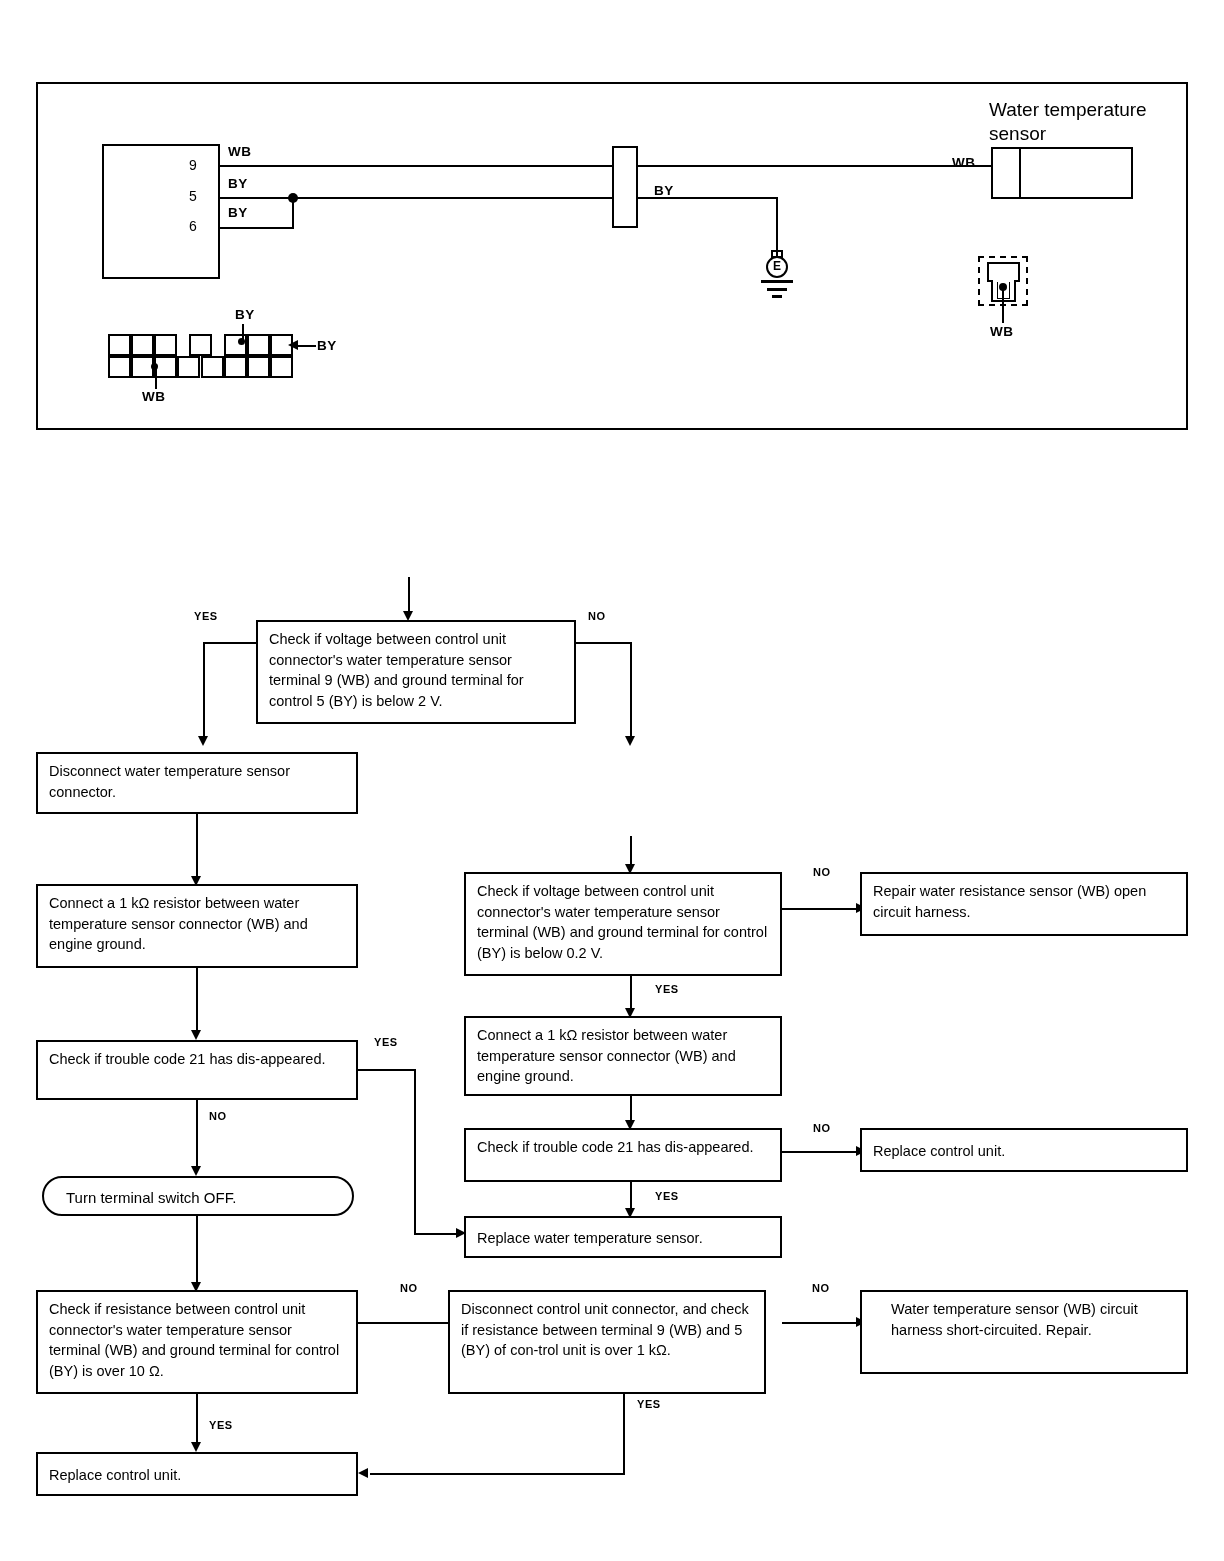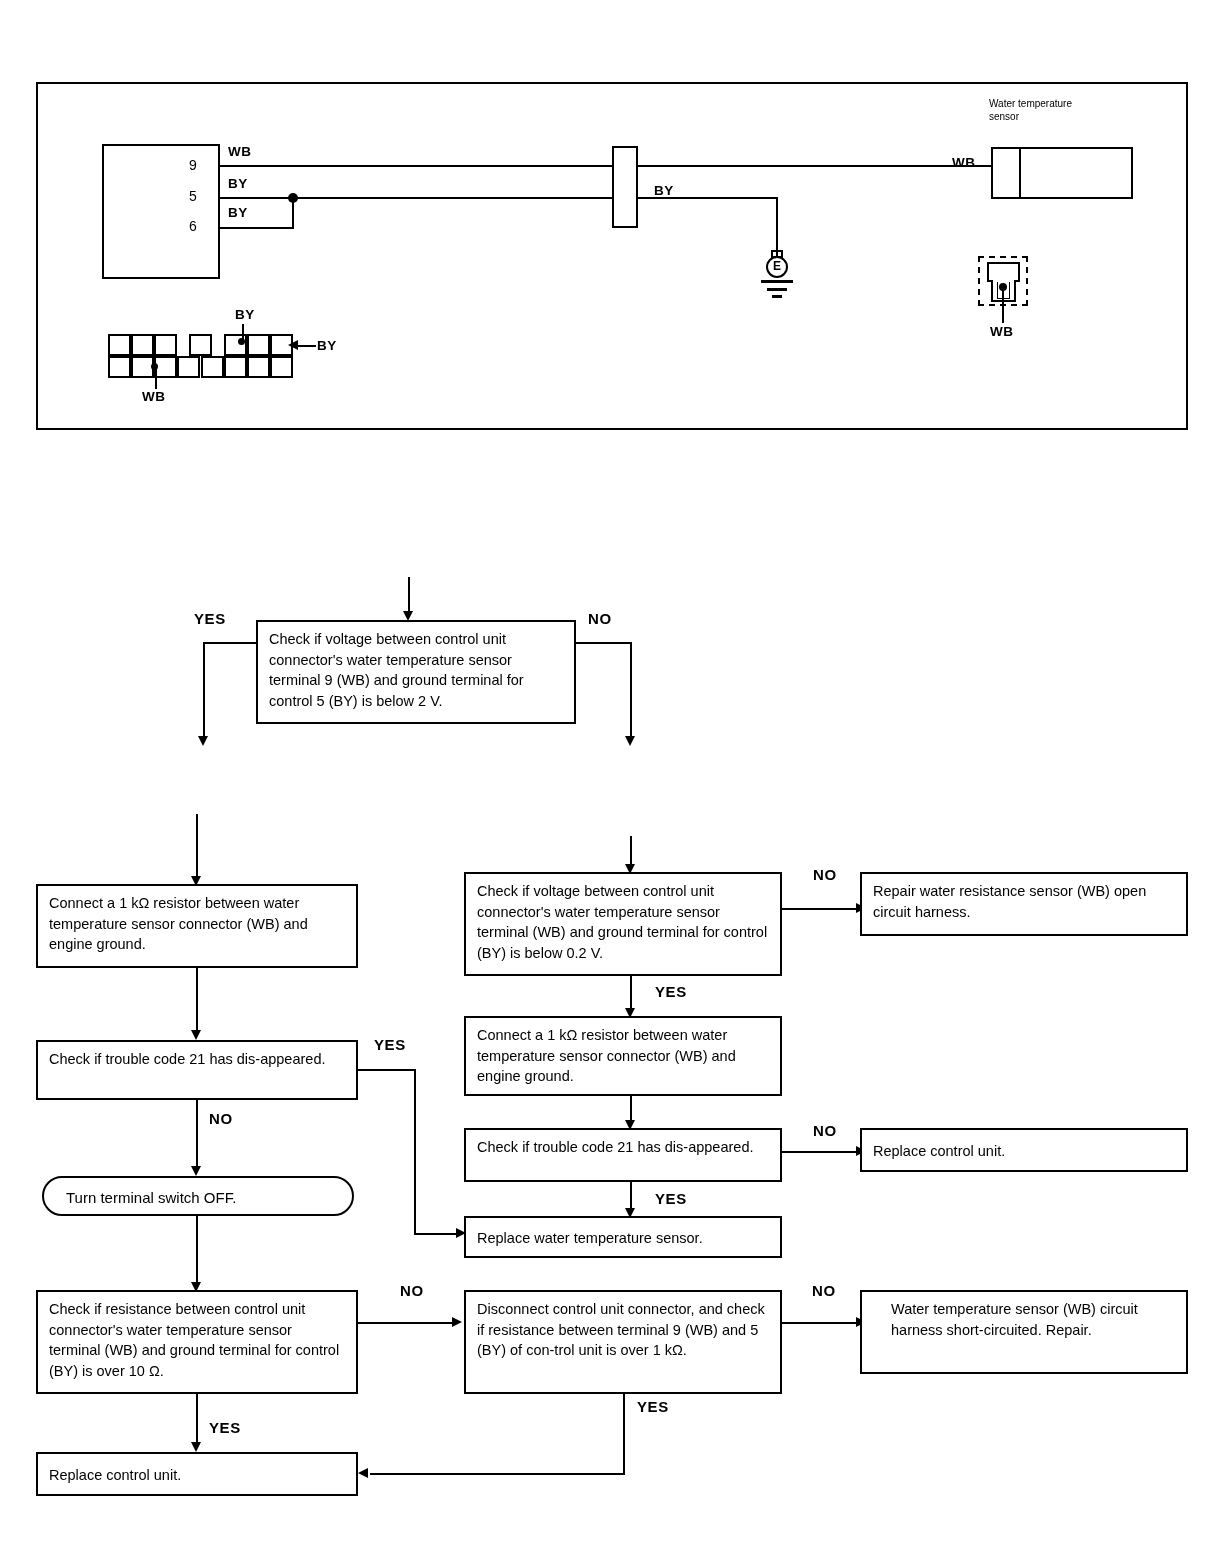--- a/index.html
+++ b/index.html
@@ -20,21 +20,21 @@
   .abs{position:absolute;}
   .hline{position:absolute;background:#000;height:2px;}
   .vline{position:absolute;background:#000;width:2px;}
 
   
   #wiring{
     position:absolute;left:36px;top:82px;width:1152px;height:348px;
     border:2px solid #000;background:#fff;box-sizing:border-box;
   }
   .wbox{position:absolute;border:2px solid #000;background:#fff;box-sizing:border-box;}
-  .wlabel{position:absolute;font-size:10px;line-height:1.25;white-space:pre;}
+  .wlabel{position:absolute;font-size:19px;line-height:1.25;white-space:pre;}
   .wlabel-sm{position:absolute;font-size:13.5px;font-weight:bold;letter-spacing:.4px;}
   .pin{position:absolute;font-size:14px;}
 
   .dot{position:absolute;width:10px;height:10px;border-radius:50%;background:#000;}
 
   
   .gnd-stem{position:absolute;background:#000;width:2px;}
   .gnd-circle{position:absolute;width:22px;height:22px;border:2.5px solid #000;border-radius:50%;
      box-sizing:border-box;font-size:12px;text-align:center;line-height:17px;font-weight:bold;}
   .gnd-bar{position:absolute;background:#000;}
@@ -48,21 +48,21 @@
   
   .fbox{
     position:absolute;border:2px solid #000;background:#fff;box-sizing:border-box;
     font-size:14.5px;line-height:1.42;padding:7px 9px 6px 11px;
   }
   .fterm{
     position:absolute;border:2.5px solid #000;background:#fff;box-sizing:border-box;
     border-radius:40px;font-size:15px;line-height:1.42;
     padding:9px 14px 8px 22px;
   }
-  .yesno{position:absolute;font-size:15px;font-weight:bold;letter-spacing:.6px;}
+  .yesno{position:absolute;font-size:11px;font-weight:bold;letter-spacing:.6px;}
 
   .arrow-down{
     position:absolute;width:0;height:0;
     border-left:5.5px solid transparent;border-right:5.5px solid transparent;
     border-top:10px solid #000;
   }
   .arrow-right{
     position:absolute;width:0;height:0;
     border-top:5.5px solid transparent;border-bottom:5.5px solid transparent;
     border-left:10px solid #000;
@@ -175,20 +175,21 @@
     <div class="yesno" style="left:588px;top:610px;">NO</div>
 
     <div class="hline" style="left:203px;top:642px;width:55px;"></div>
     <div class="vline" style="left:203px;top:642px;height:98px;"></div>
     <div class="arrow-down" style="left:198px;top:736px;"></div>
 
     <div class="hline" style="left:574px;top:642px;width:58px;"></div>
     <div class="vline" style="left:630px;top:642px;height:98px;"></div>
     <div class="arrow-down" style="left:625px;top:736px;"></div>
 
+    <div class="fbox" style="left:36px;top:752px;width:322px;height:62px;">Disconnect water temperature sensor connector.</div>
 
     <div class="vline" style="left:196px;top:814px;height:68px;"></div>
     <div class="arrow-down" style="left:191px;top:876px;"></div>
 
     <div class="fbox" style="left:36px;top:884px;width:322px;height:84px;">Connect a 1 kΩ resistor between water temperature sensor connector (WB) and engine ground.</div>
 
     <div class="vline" style="left:196px;top:968px;height:68px;"></div>
     <div class="arrow-down" style="left:191px;top:1030px;"></div>
 
     <div class="fbox" style="left:36px;top:1040px;width:322px;height:60px;">Check if trouble code 21 has dis-appeared.</div>
@@ -248,21 +249,21 @@
     <div class="yesno" style="left:655px;top:1190px;">YES</div>
 
     <div class="hline" style="left:782px;top:1151px;width:78px;"></div>
     <div class="arrow-right" style="left:856px;top:1145.5px;"></div>
 
     <div class="vline" style="left:630px;top:1182px;height:32px;"></div>
     <div class="arrow-down" style="left:625px;top:1208px;"></div>
 
     <div class="fbox" style="left:464px;top:1216px;width:318px;height:42px;padding-top:10px;">Replace water temperature sensor.</div>
 
-    <div class="fbox" style="left:464px;top:1290px;width:318px;height:104px;">Disconnect control unit connector, and check if resistance between terminal 9 (WB) and 5 (BY) of con-trol unit is over 1 kΩ.</div>
+    <div class="fbox" style="left:448px;top:1290px;width:318px;height:104px;">Disconnect control unit connector, and check if resistance between terminal 9 (WB) and 5 (BY) of con-trol unit is over 1 kΩ.</div>
 
     <div class="yesno" style="left:812px;top:1282px;">NO</div>
     <div class="yesno" style="left:637px;top:1398px;">YES</div>
 
     <div class="hline" style="left:782px;top:1322px;width:78px;"></div>
     <div class="arrow-right" style="left:856px;top:1316.5px;"></div>
 
     <div class="vline" style="left:623px;top:1394px;height:80px;"></div>
     <div class="hline" style="left:370px;top:1473px;width:255px;"></div>
     <div class="arrow-left" style="left:358px;top:1467.5px;"></div>

